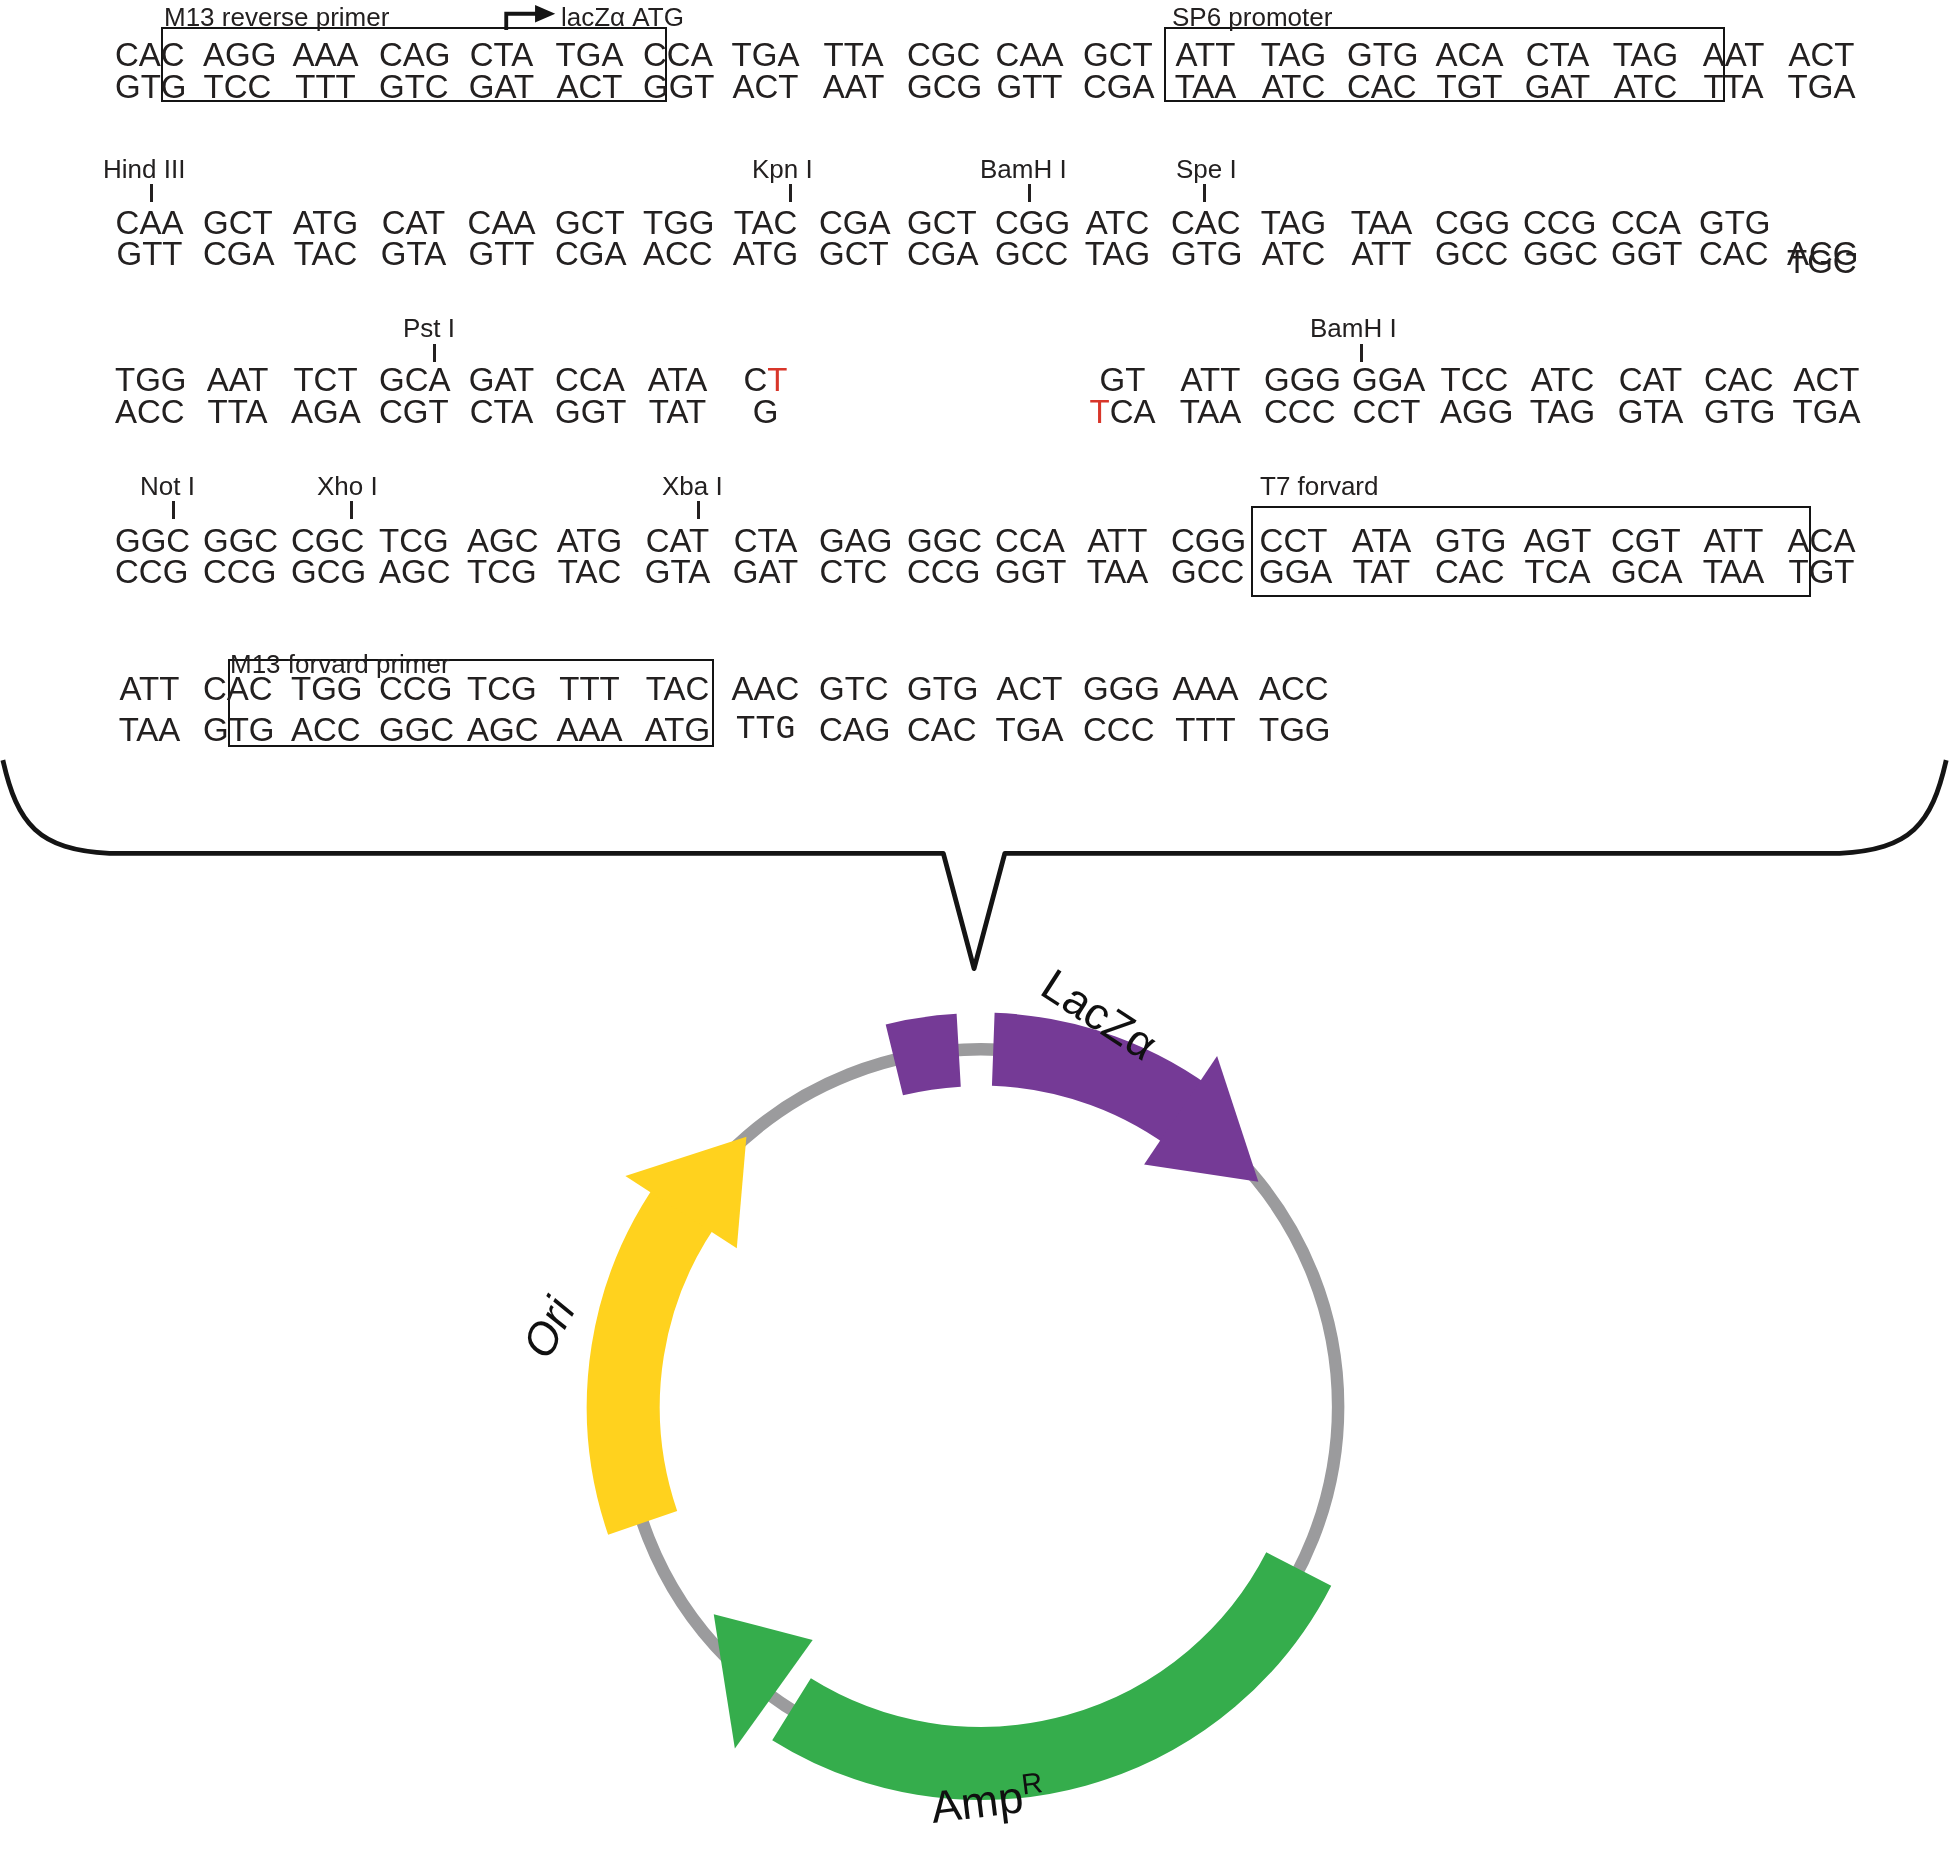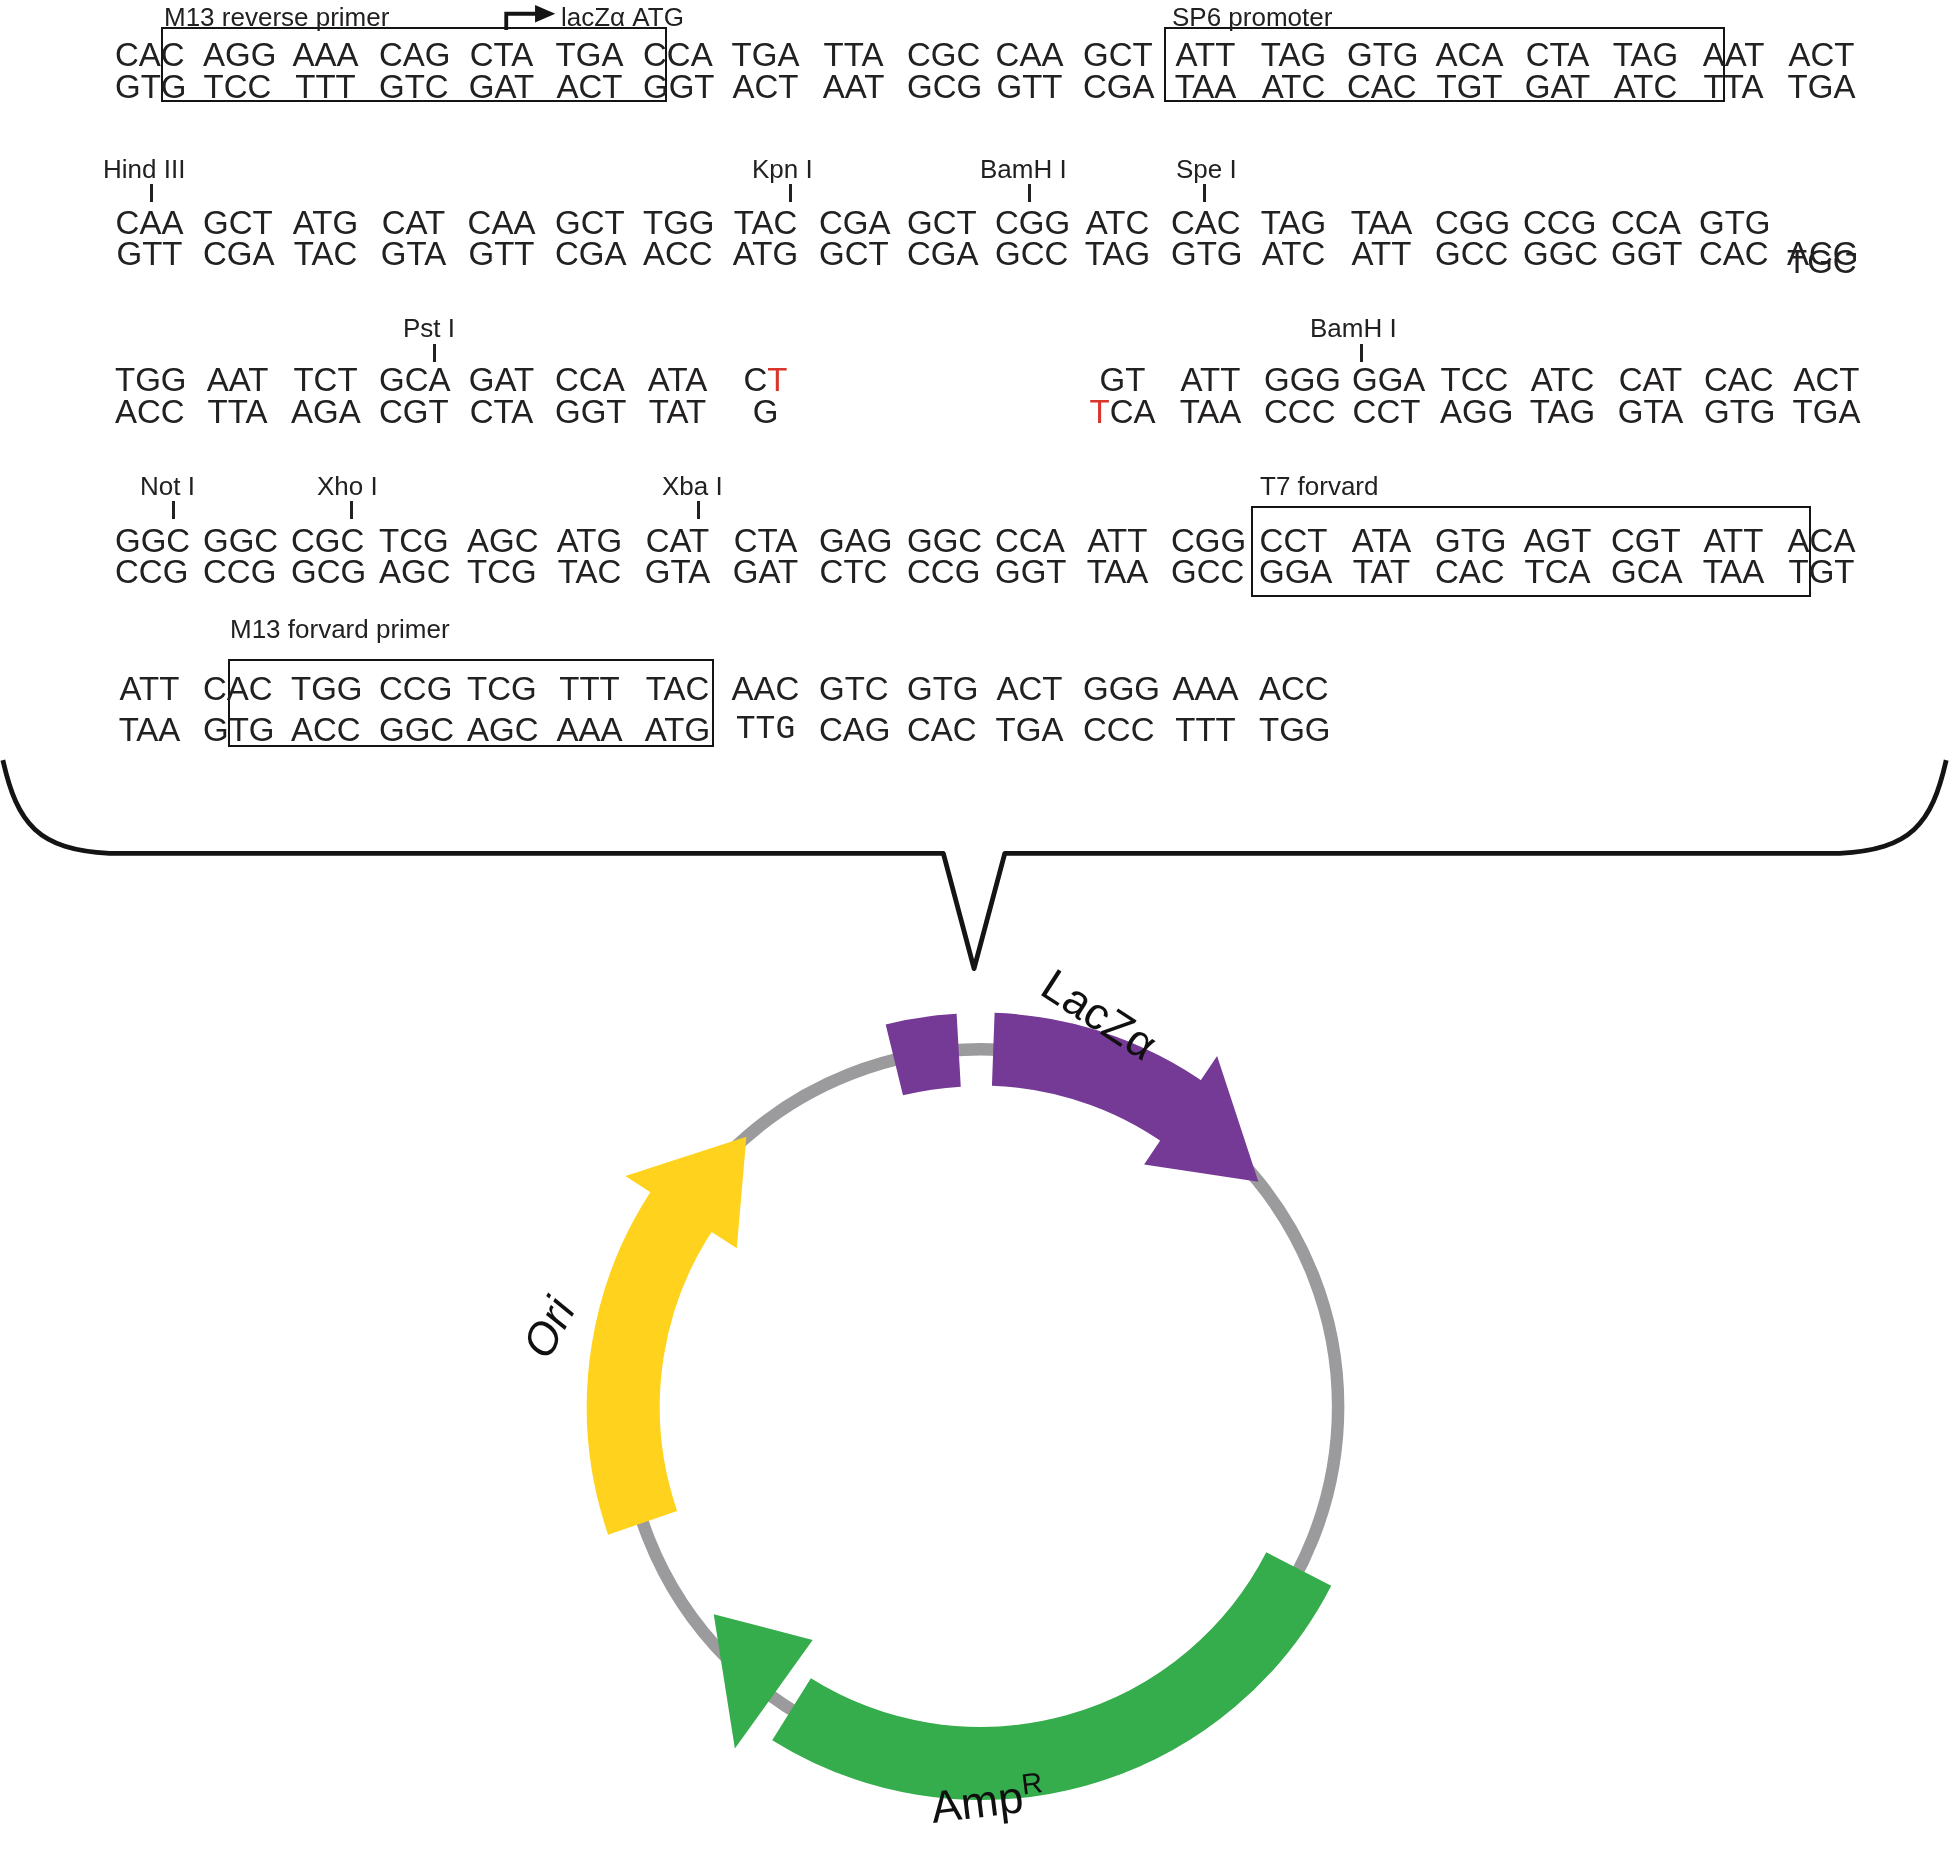--- a/index.html
+++ b/index.html
@@ -230,21 +230,21 @@
     <div class="codon" style="left: 1083px; top: 555px;">TAA</div>
     <div class="codon" style="left: 1171px; top: 555px;">GCC</div>
     <div class="codon" style="left: 1259px; top: 555px;">GGA</div>
     <div class="codon" style="left: 1347px; top: 555px;">TAT</div>
     <div class="codon" style="left: 1435px; top: 555px;">CAC</div>
     <div class="codon" style="left: 1523px; top: 555px;">TCA</div>
     <div class="codon" style="left: 1611px; top: 555px;">GCA</div>
     <div class="codon" style="left: 1699px; top: 555px;">TAA</div>
     <div class="codon" style="left: 1787px; top: 555px;">TGT</div>
     <div class="seq-box" style="left: 228px; top: 659px; width: 486px; height: 88px;"></div>
-    <div class="seq-label" style="left: 230px; top: 614px;">M13 forvard primer</div>
+    <div class="seq-label" style="left: 230px; top: 649px;">M13 forvard primer</div>
     <div class="codon" style="left: 115px; top: 672px;">ATT</div>
     <div class="codon" style="left: 203px; top: 672px;">CAC</div>
     <div class="codon" style="left: 291px; top: 672px;">TGG</div>
     <div class="codon" style="left: 379px; top: 672px;">CCG</div>
     <div class="codon" style="left: 467px; top: 672px;">TCG</div>
     <div class="codon" style="left: 555px; top: 672px;">TTT</div>
     <div class="codon" style="left: 643px; top: 672px;">TAC</div>
     <div class="codon" style="left: 731px; top: 672px;">AAC</div>
     <div class="codon" style="left: 819px; top: 672px;">GTC</div>
     <div class="codon" style="left: 907px; top: 672px;">GTG</div>

